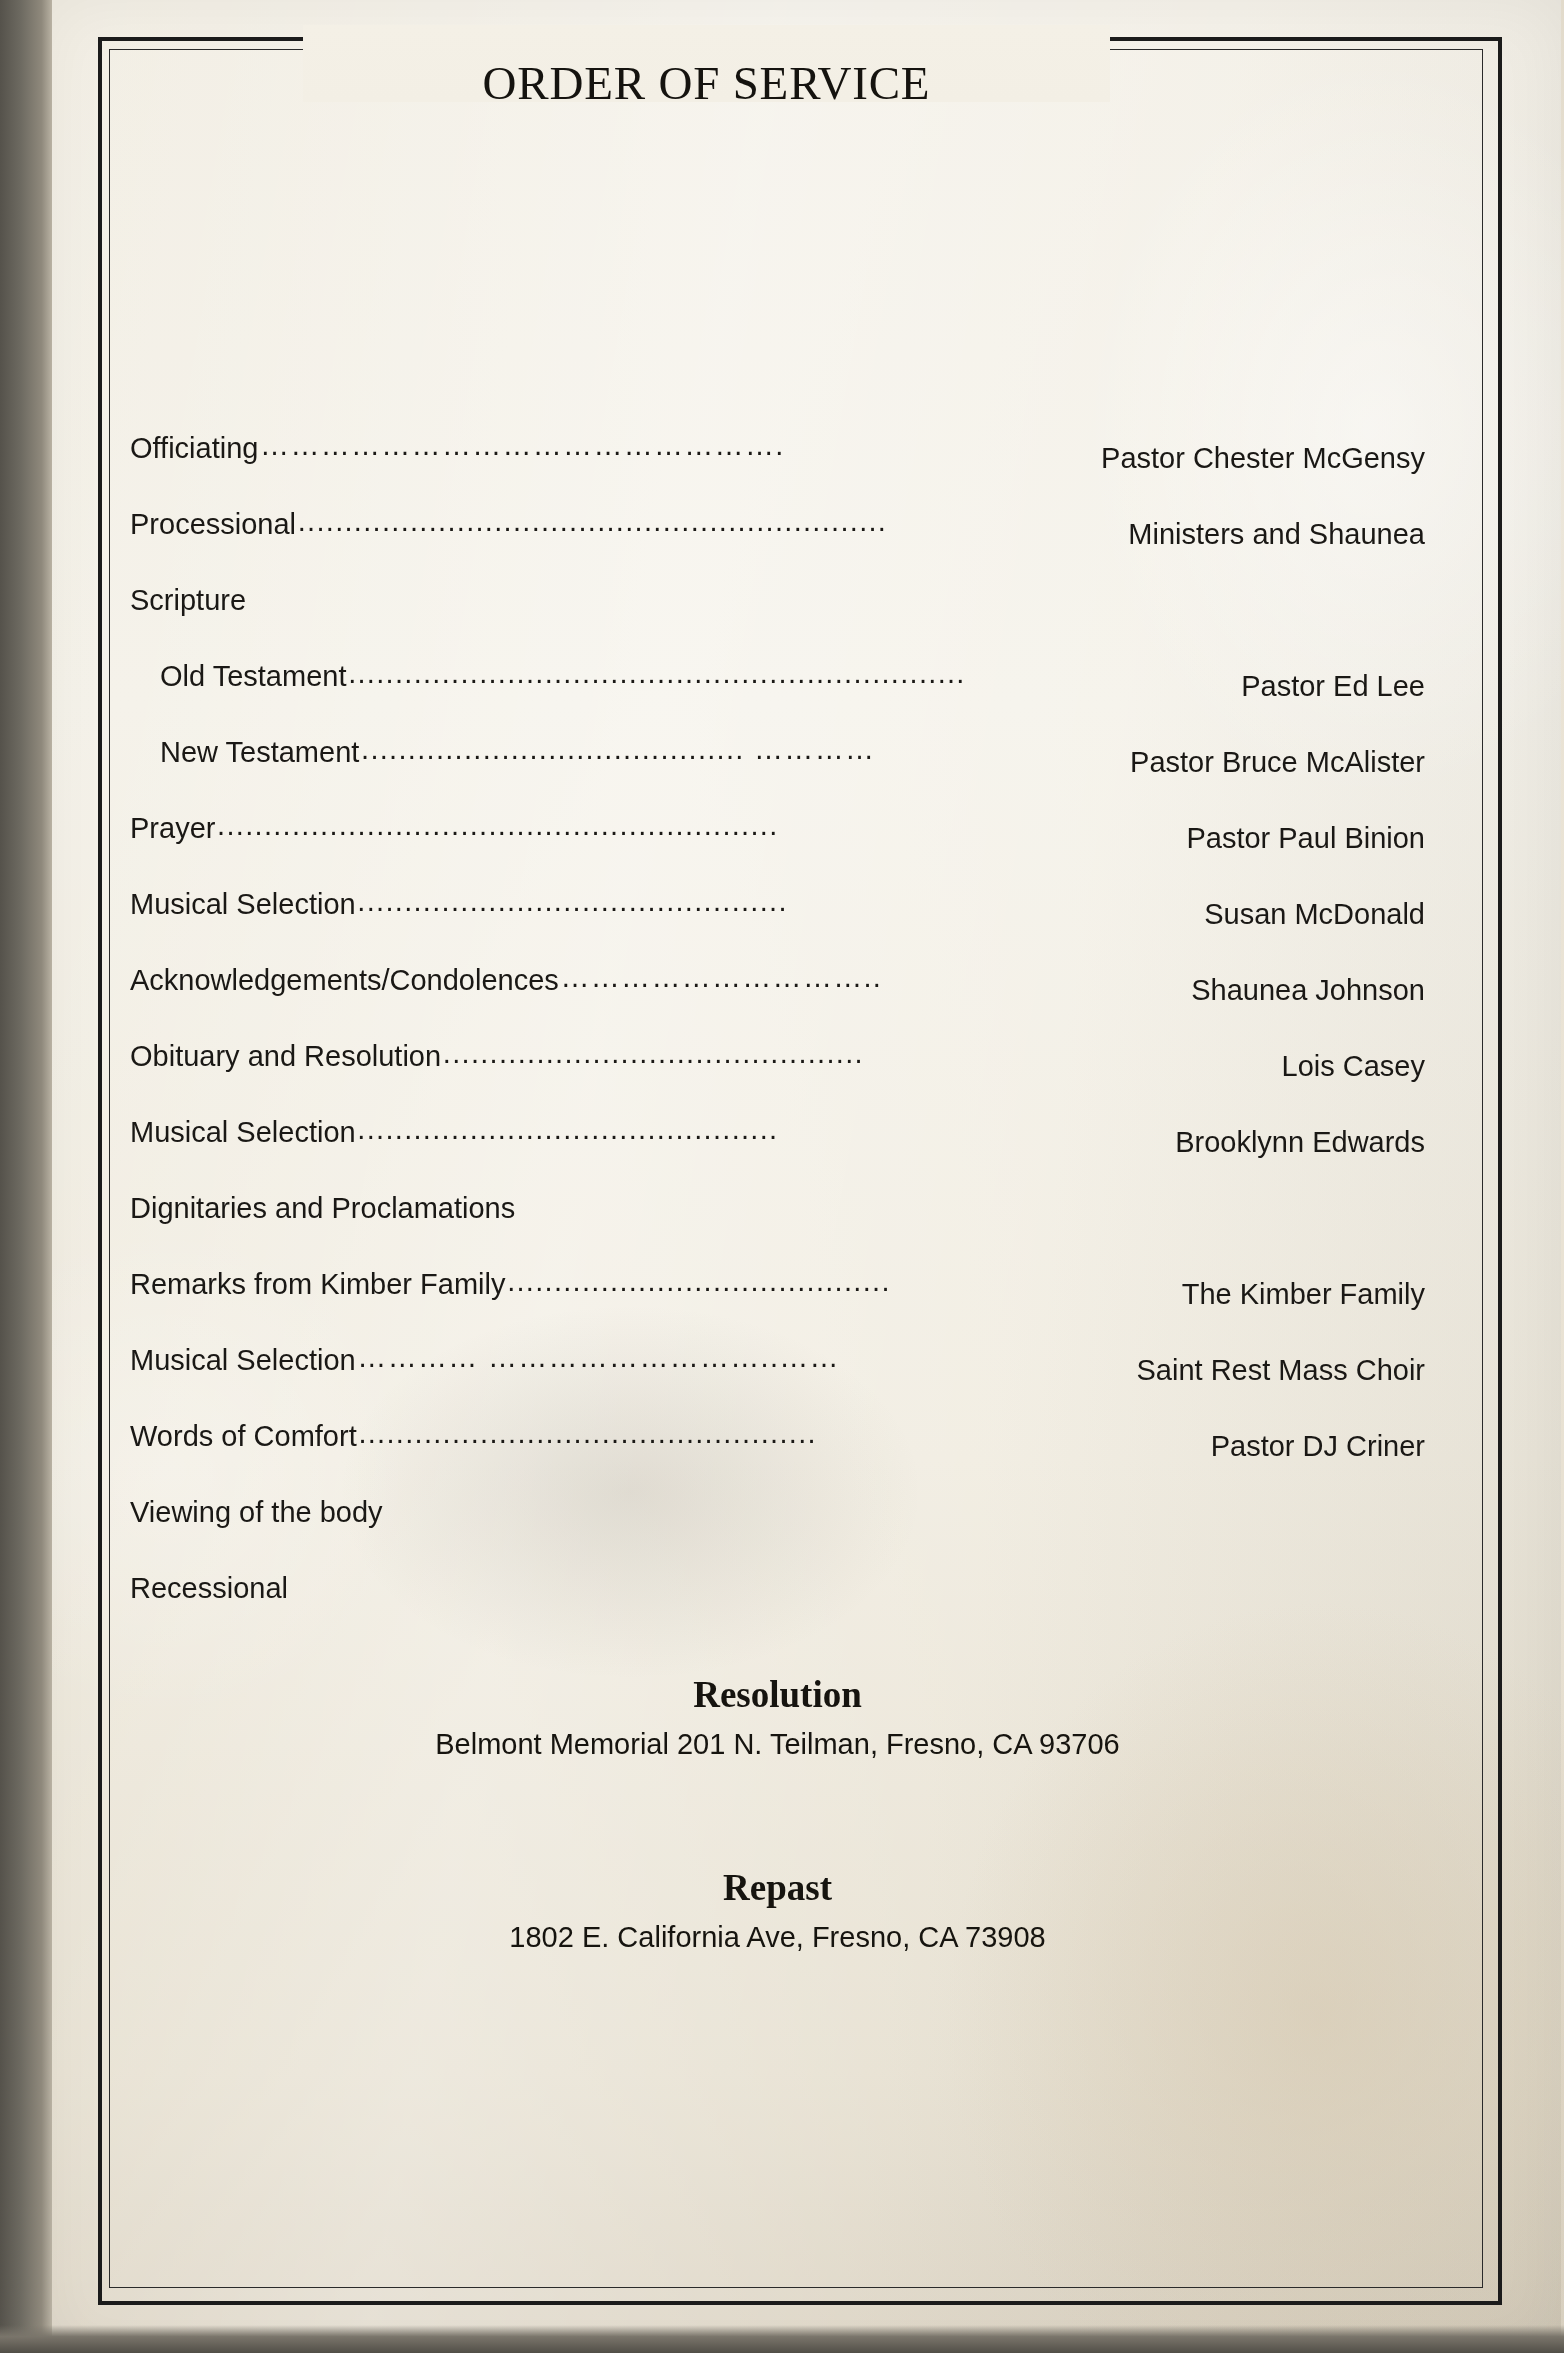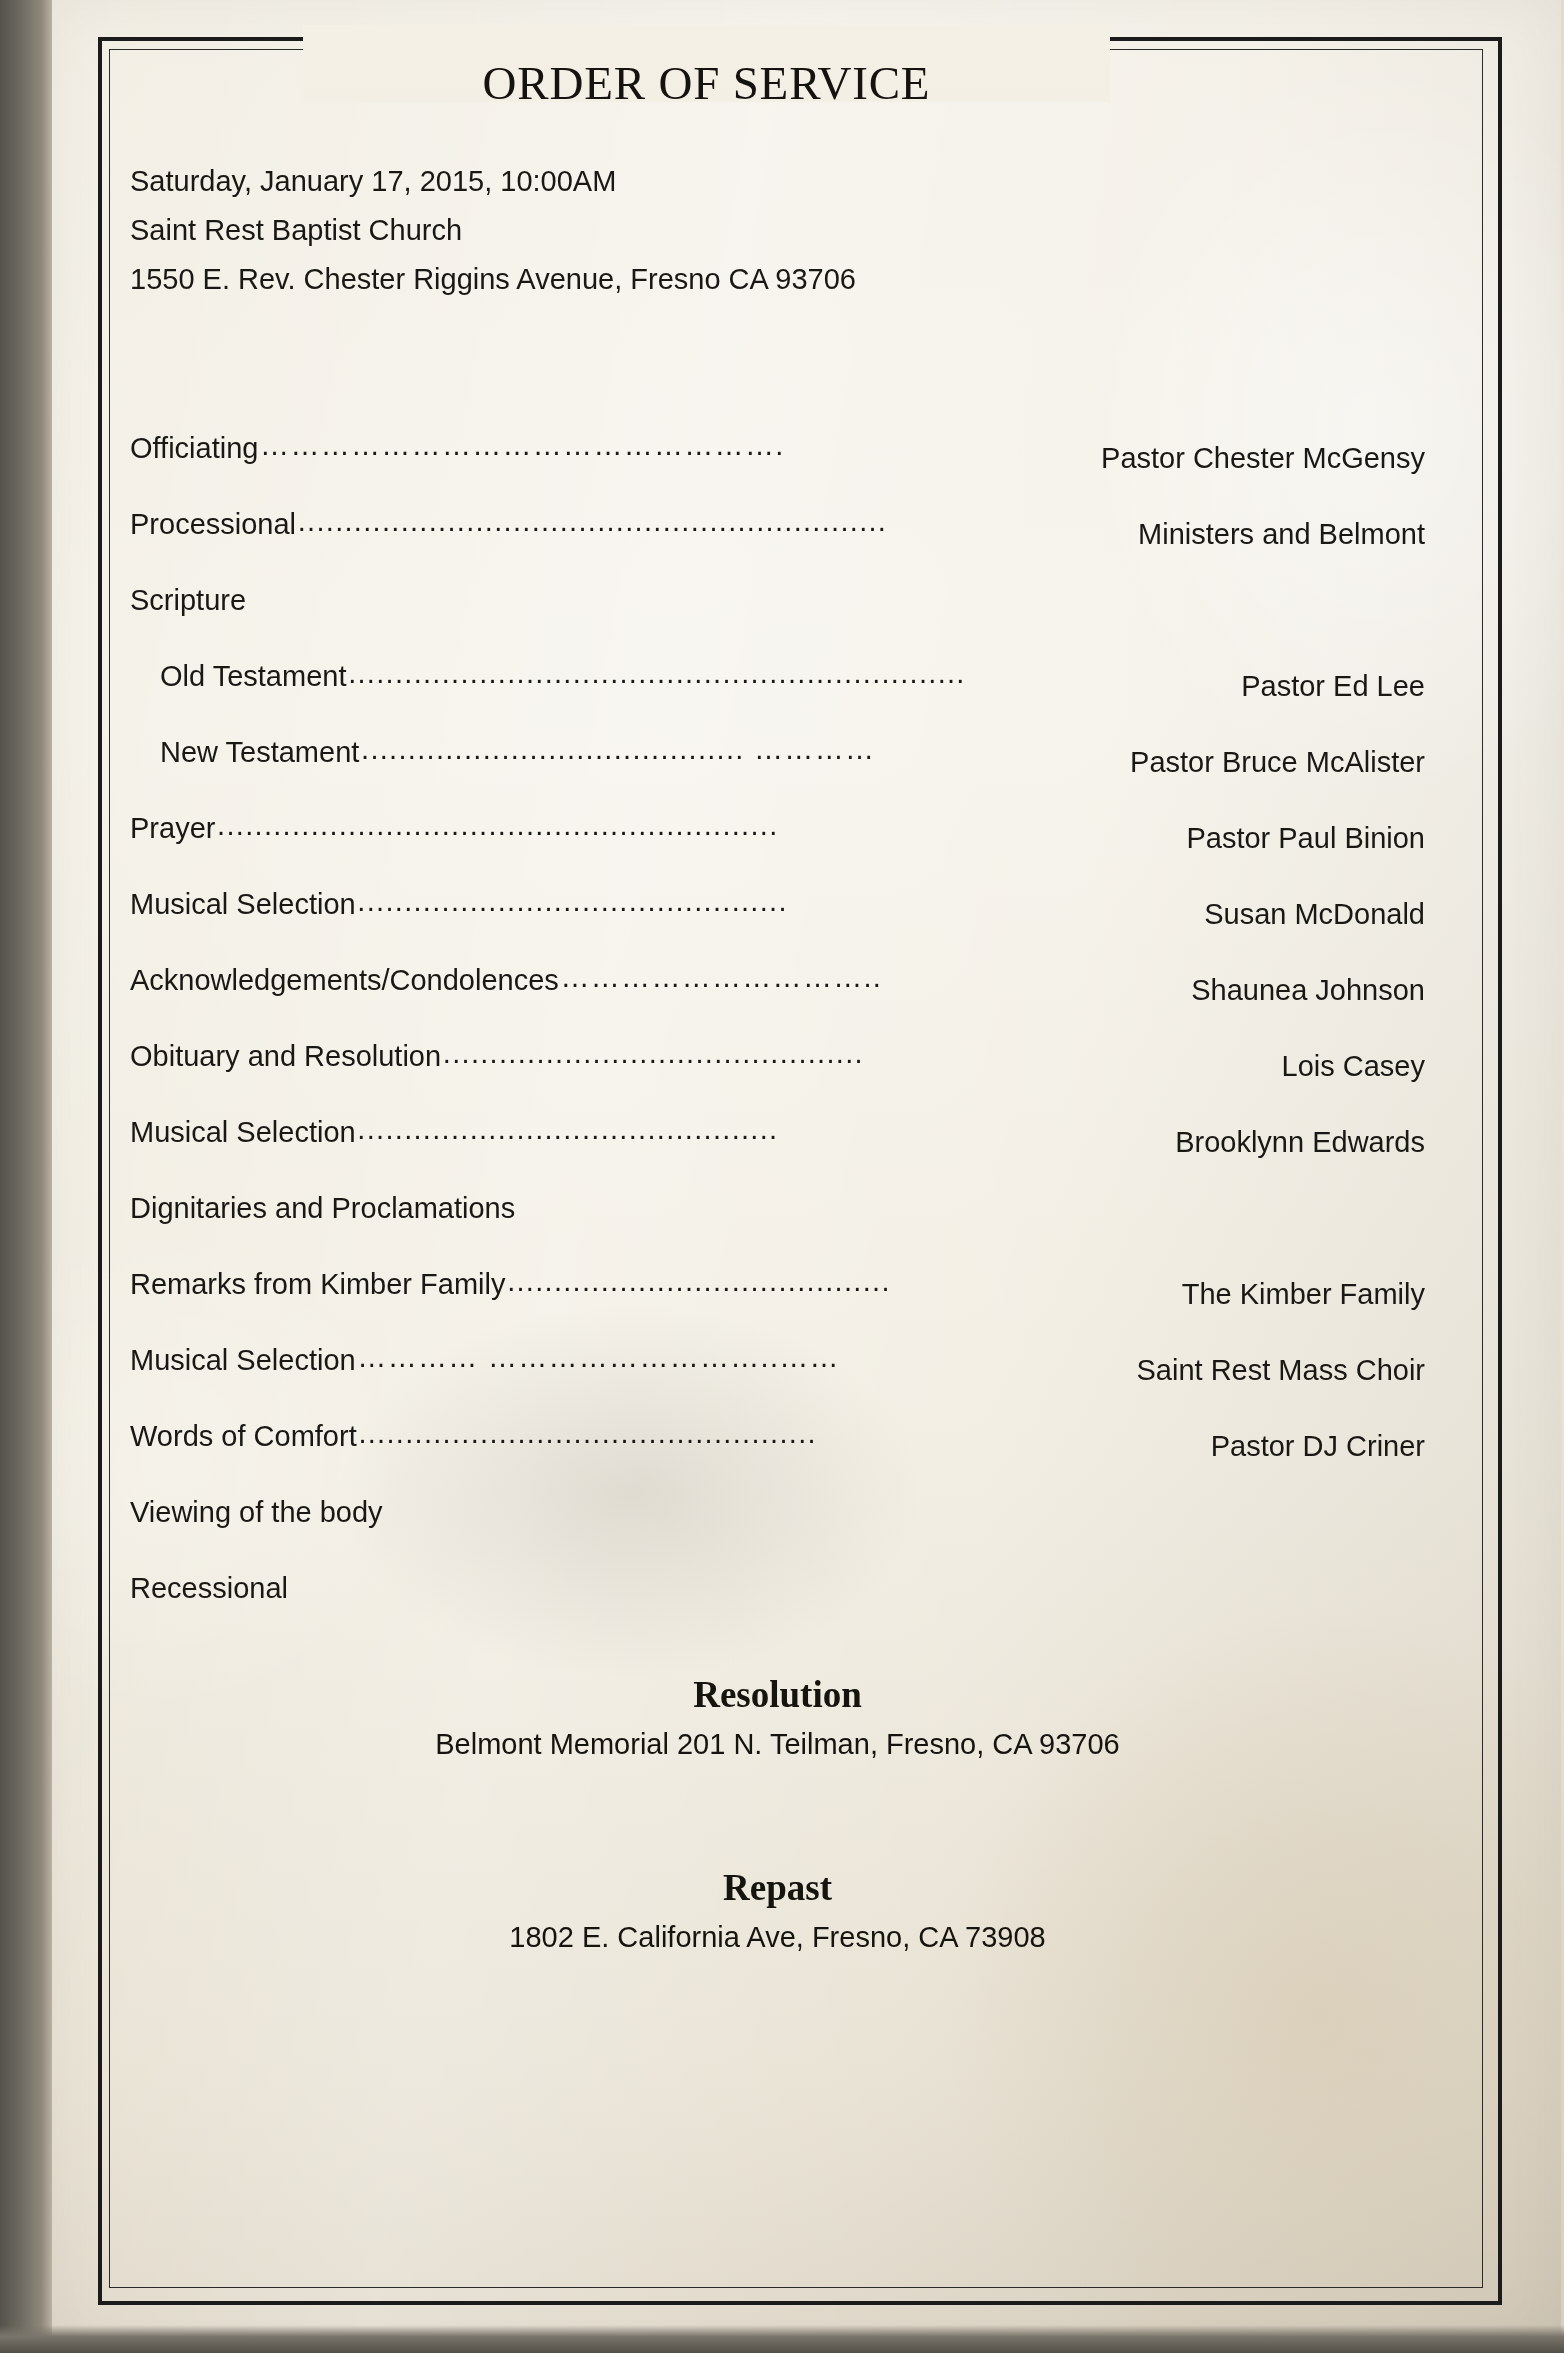--- a/index.html
+++ b/index.html
@@ -176,36 +176,31 @@
   <div id="bottomedge"></div>
 
   <div id="border-outer"></div>
   <div id="border-inner"></div>
   <div id="title-gap"></div>
 
   <div id="content">
 
     <div class="title">ORDER OF SERVICE</div>
 
-    <div class="head-block">
-      <div>Saturday, January 17, 2015, 10:00AM</div>
-      <div>Saint Rest Baptist Church</div>
-      <div>1550 E. Rev. Chester Riggins Avenue, Fresno CA 93706</div>
-    </div>
 
     <div class="order-list" id="order-list">
         <div class="row">
           <span class="label">Officiating</span>
           <span class="leader">…………………………………………….</span>
           <span class="name">Pastor Chester McGensy</span>
         </div>
         <div class="row">
           <span class="label">Processional</span>
           <span class="leader">...............................................................</span>
-          <span class="name">Ministers and Belmont</span>
+          <span class="name">Ministers and Shaunea</span>
         </div>
         <div class="row noleader">
           <span class="label">Scripture</span>
           <span class="leader"></span>
           <span class="name"></span>
         </div>
         <div class="row indent">
           <span class="label">Old Testament</span>
           <span class="leader">..................................................................</span>
           <span class="name">Pastor Ed Lee</span>

